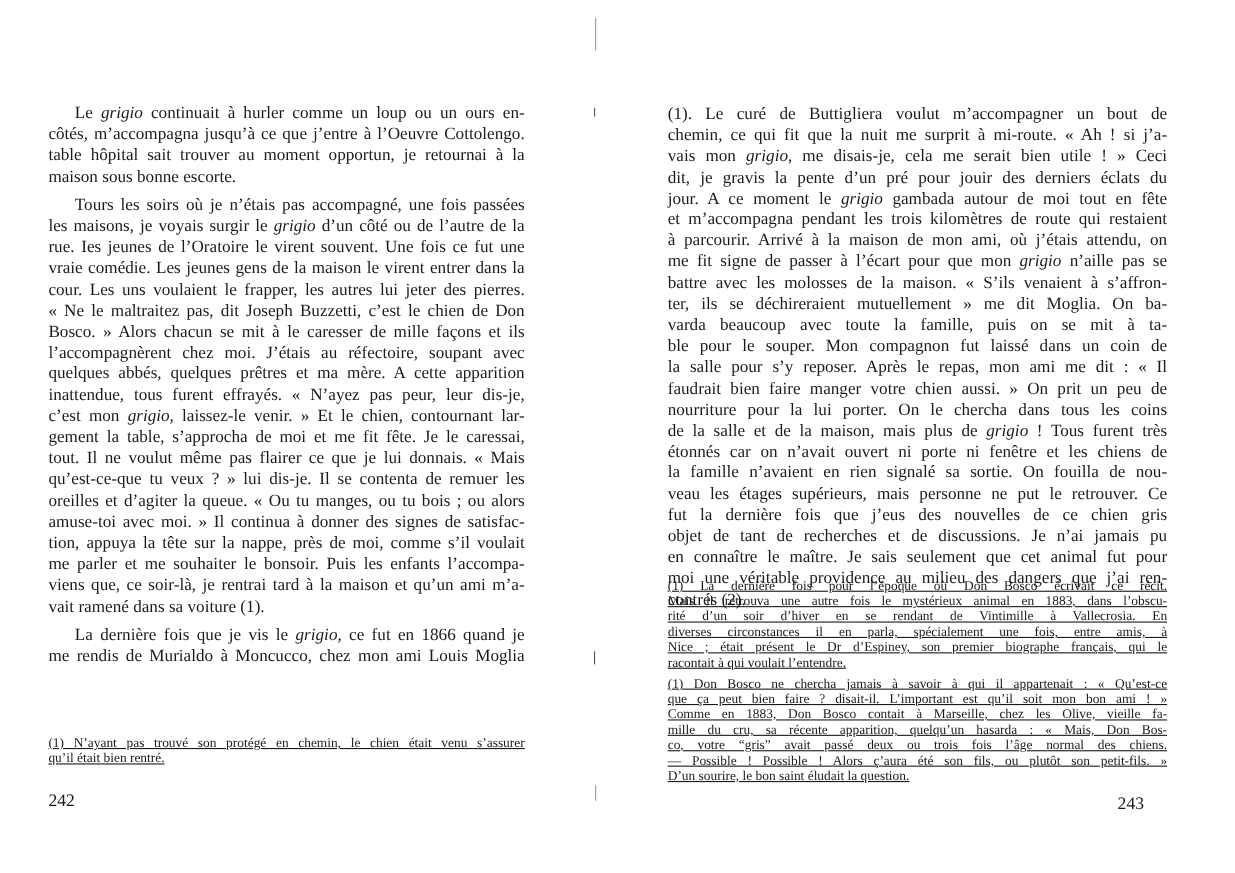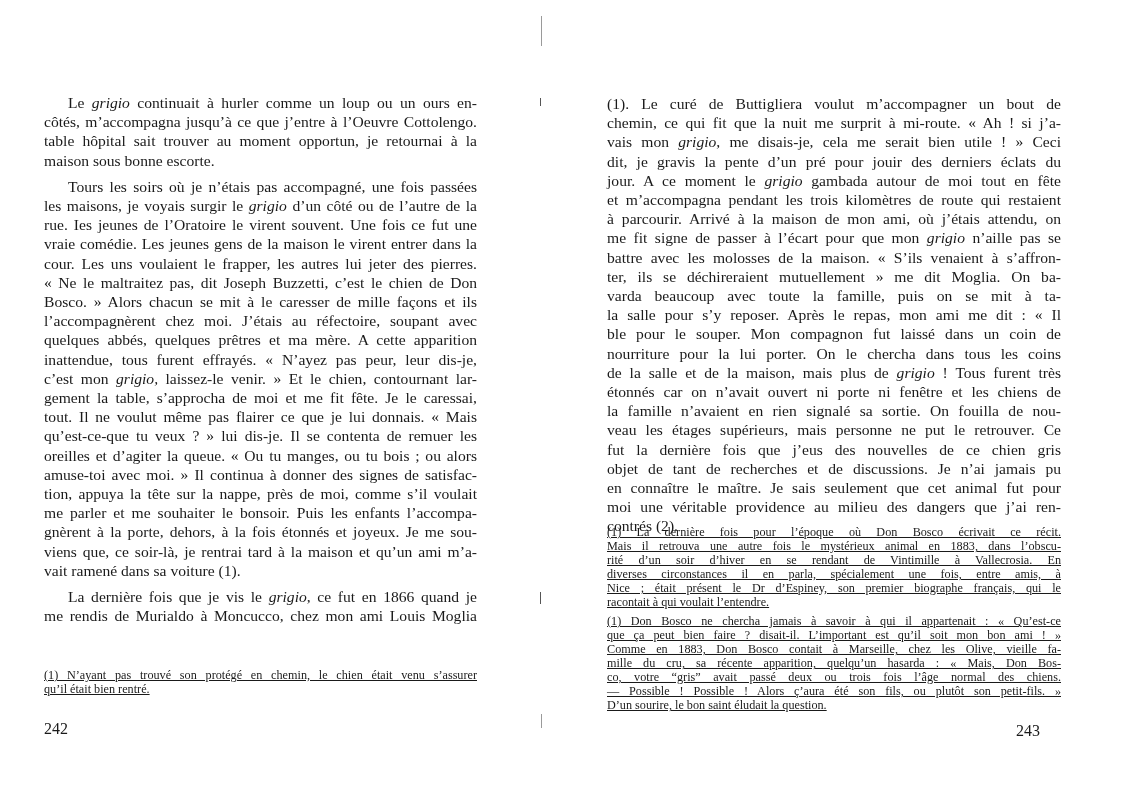--- a/index.html
+++ b/index.html
@@ -110,21 +110,20 @@
           <span class="ln"><span>quelques abbés, quelques prêtres et ma mère. A cette apparition</span></span>
           <span class="ln"><span>inattendue, tous furent effrayés. « N’ayez pas peur, leur dis-je,</span></span>
           <span class="ln"><span>c’est mon </span><em>grigio,</em><span> laissez-le venir. » Et le chien, contournant lar-</span></span>
           <span class="ln"><span>gement la table, s’approcha de moi et me fit fête. Je le caressai,</span></span>
           <span class="ln"><span>tout. Il ne voulut même pas flairer ce que je lui donnais. « Mais</span></span>
           <span class="ln"><span>qu’est-ce-que tu veux ? » lui dis-je. Il se contenta de remuer les</span></span>
           <span class="ln"><span>oreilles et d’agiter la queue. « Ou tu manges, ou tu bois ; ou alors</span></span>
           <span class="ln"><span>amuse-toi avec moi. » Il continua à donner des signes de satisfac-</span></span>
           <span class="ln"><span>tion, appuya la tête sur la nappe, près de moi, comme s’il voulait</span></span>
           <span class="ln"><span>me parler et me souhaiter le bonsoir. Puis les enfants l’accompa-</span></span>
-          <span class="ln"><span>gnèrent à la porte, dehors, à la fois étonnés et joyeux. Je me sou-</span></span>
           <span class="ln"><span>viens que, ce soir-là, je rentrai tard à la maison et qu’un ami m’a-</span></span>
           <span class="ln last"><span>vait ramené dans sa voiture (1).</span></span>
         </p>
         <p class="para">
           <span class="ln indent"><span>La dernière fois que je vis le </span><em>grigio</em><span>, ce fut en 1866 quand je</span></span>
           <span class="ln"><span>me rendis de Murialdo à Moncucco, chez mon ami Louis Moglia</span></span>
         </p>
       </div>
     <div class="footnotes" id="left-footnotes">
         <div class="fn">
@@ -142,22 +141,23 @@
           <span class="ln"><span>chemin, ce qui fit que la nuit me surprit à mi-route. « Ah ! si j’a-</span></span>
           <span class="ln"><span>vais mon </span><em>grigio</em><span>, me disais-je, cela me serait bien utile ! » Ceci</span></span>
           <span class="ln"><span>dit, je gravis la pente d’un pré pour jouir des derniers éclats du</span></span>
           <span class="ln"><span>jour. A ce moment le </span><em>grigio</em><span> gambada autour de moi tout en fête</span></span>
           <span class="ln"><span>et m’accompagna pendant les trois kilomètres de route qui restaient</span></span>
           <span class="ln"><span>à parcourir. Arrivé à la maison de mon ami, où j’étais attendu, on</span></span>
           <span class="ln"><span>me fit signe de passer à l’écart pour que mon </span><em>grigio</em><span> n’aille pas se</span></span>
           <span class="ln"><span>battre avec les molosses de la maison. « S’ils venaient à s’affron-</span></span>
           <span class="ln"><span>ter, ils se déchireraient mutuellement » me dit Moglia. On ba-</span></span>
           <span class="ln"><span>varda beaucoup avec toute la famille, puis on se mit à ta-</span></span>
+          <span class="ln"><span>ble pour le souper. Mon compagnon fut laissé dans un coin de</span></span>
           <span class="ln"><span>la salle pour s’y reposer. Après le repas, mon ami me dit : « Il</span></span>
-          <span class="ln"><span>ble pour le souper. Mon compagnon fut laissé dans un coin de</span></span>
+          <span class="ln"><span>faudrait bien faire manger votre chien aussi. » On prit un peu de</span></span>
           <span class="ln"><span>nourriture pour la lui porter. On le chercha dans tous les coins</span></span>
           <span class="ln"><span>de la salle et de la maison, mais plus de </span><em>grigio</em><span> ! Tous furent très</span></span>
           <span class="ln"><span>étonnés car on n’avait ouvert ni porte ni fenêtre et les chiens de</span></span>
           <span class="ln"><span>la famille n’avaient en rien signalé sa sortie. On fouilla de nou-</span></span>
           <span class="ln"><span>veau les étages supérieurs, mais personne ne put le retrouver. Ce</span></span>
           <span class="ln"><span>fut la dernière fois que j’eus des nouvelles de ce chien gris</span></span>
           <span class="ln"><span>objet de tant de recherches et de discussions. Je n’ai jamais pu</span></span>
           <span class="ln"><span>en connaître le maître. Je sais seulement que cet animal fut pour</span></span>
           <span class="ln"><span>moi une véritable providence au milieu des dangers que j’ai ren-</span></span>
           <span class="ln last"><span>contrés (2).</span></span>

